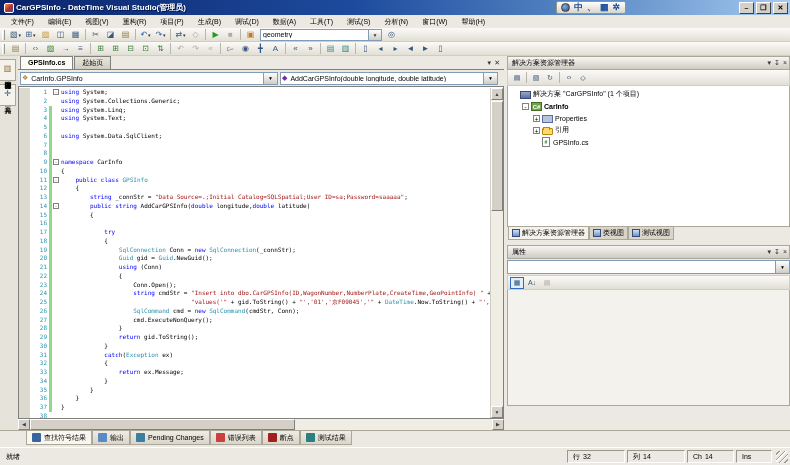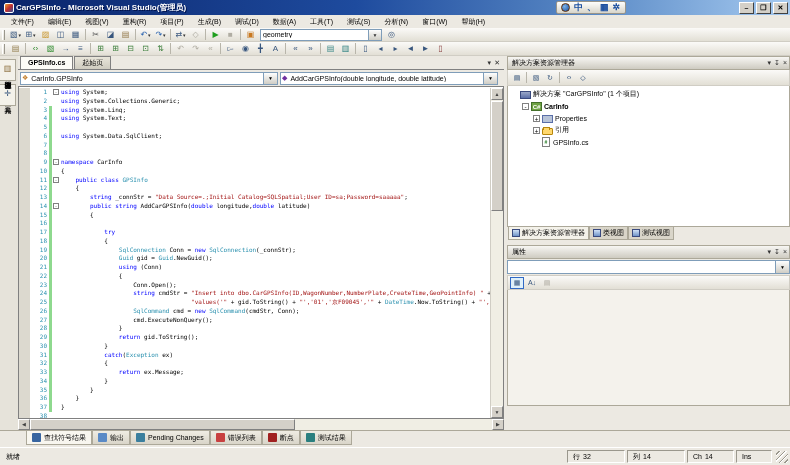--- a/index.html
+++ b/index.html
@@ -152,21 +152,21 @@
   .scell{height:13px;border:1px solid;border-color:#9a978d #fff #fff #9a978d;display:flex;align-items:center;padding:0 5px;gap:3px}
   .scell.c1{width:58px}.scell.c2{width:58px}.scell.c3{width:47px}.scell.c4{width:36px}
   .rgrip{width:12px;height:12px;margin-left:2px;
     background:repeating-linear-gradient(135deg,transparent 0 2px,#9a978d 2px 3px,#fff 3px 4px)}
 </style>
 </head>
 <body>
 
 <div class="titlebar">
   <div class="title-icon"></div>
-  <span class="title-text">CarGPSInfo - Microsoft Visual Studio(管理员)</span>
+  <span class="title-text">CarGPSInfo - DateTime Visual Studio(管理员)</span>
   <div class="winbtns">
     <div class="wbtn">–</div>
     <div class="wbtn">❐</div>
     <div class="wbtn">✕</div>
   </div>
 </div>
 <div class="imebar">
   <span class="ime-globe"></span>
   <span class="ime-ic">中</span>
   <span class="ime-ic">、</span>

